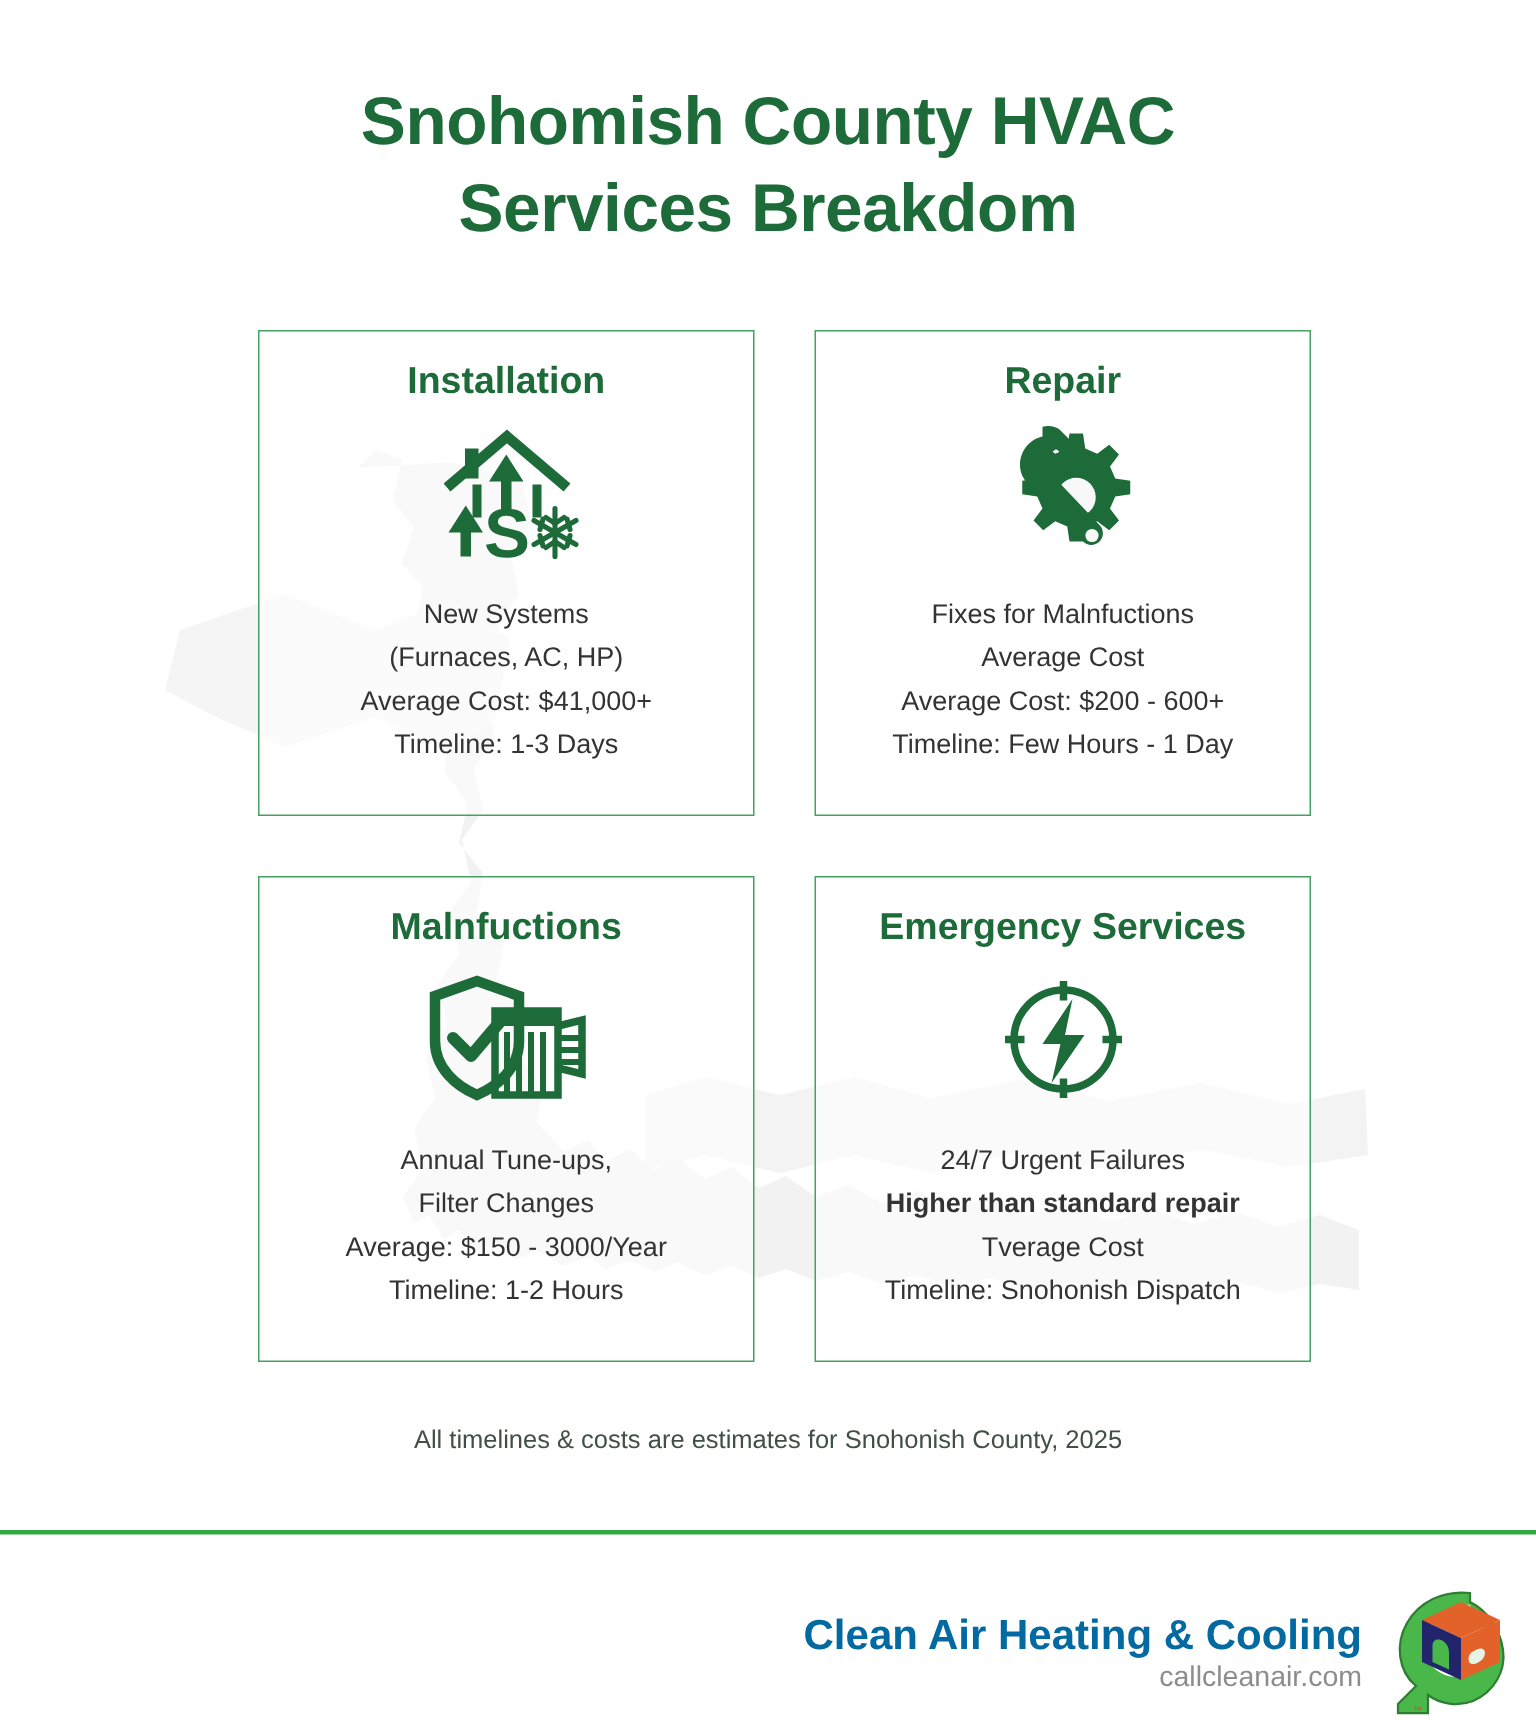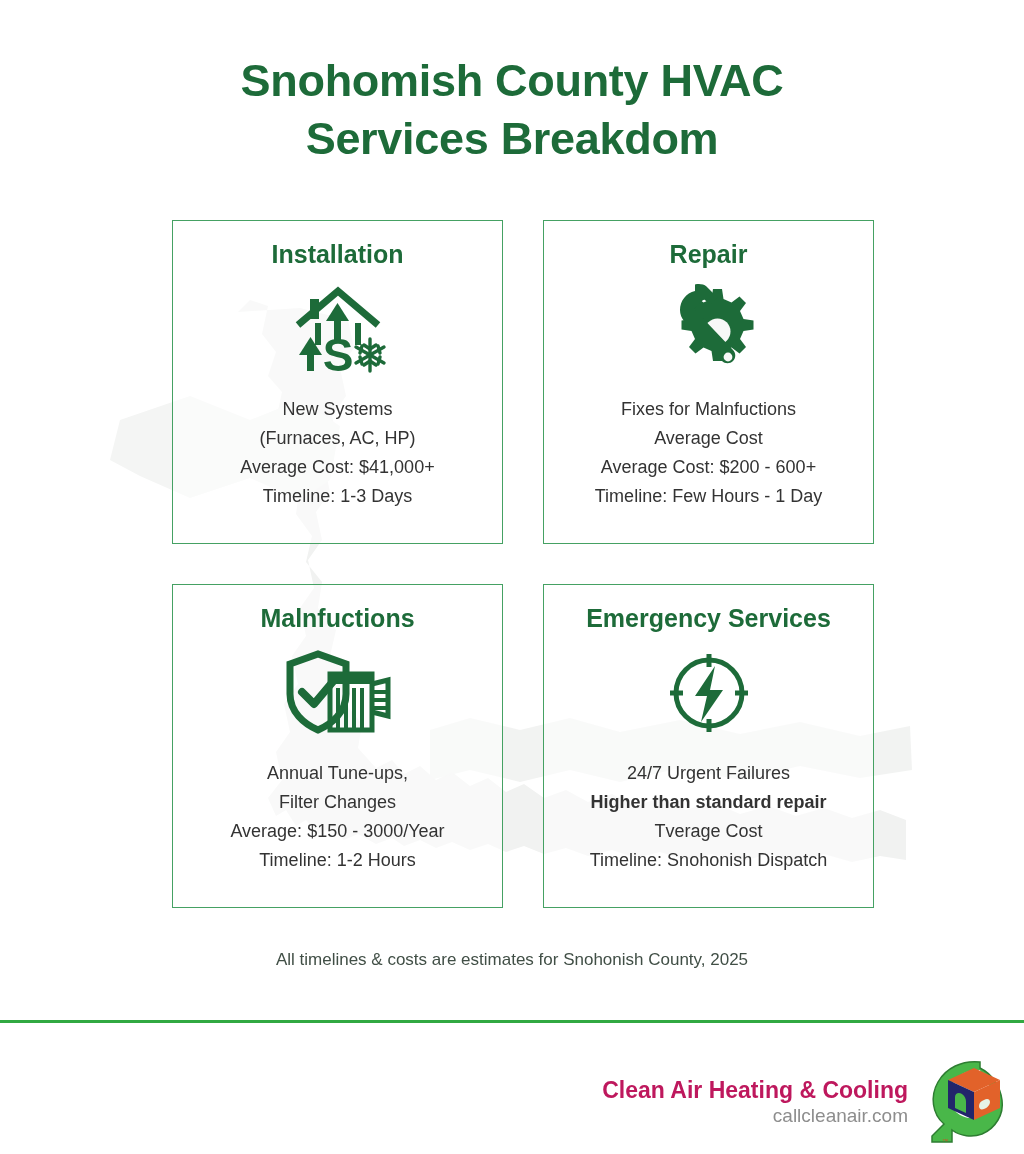--- a/index.html
+++ b/index.html
@@ -137,23 +137,23 @@
     align-items: center;
     justify-content: flex-end;
     padding-right: 18px;
     box-sizing: border-box;
   }
   .footer-text {
     text-align: right;
     margin-right: 14px;
   }
   .brand-name {
-    font-size: 23px;
+    font-size: 28px;
     font-weight: bold;
-    color: #be185d;
+    color: #0369a1;
     line-height: 1.22;
     white-space: nowrap;
   }
   .brand-url {
     font-size: 19px;
     color: #8d8d8d;
     line-height: 1.25;
     white-space: nowrap;
   }
   .brand-logo {

